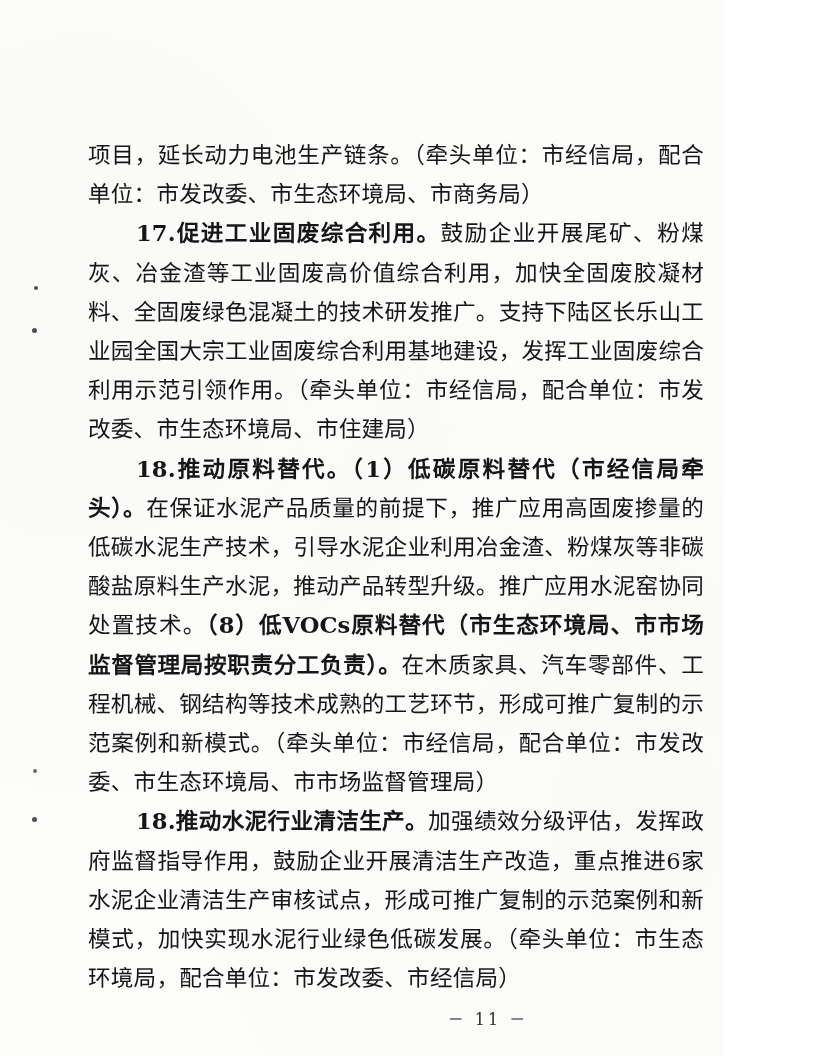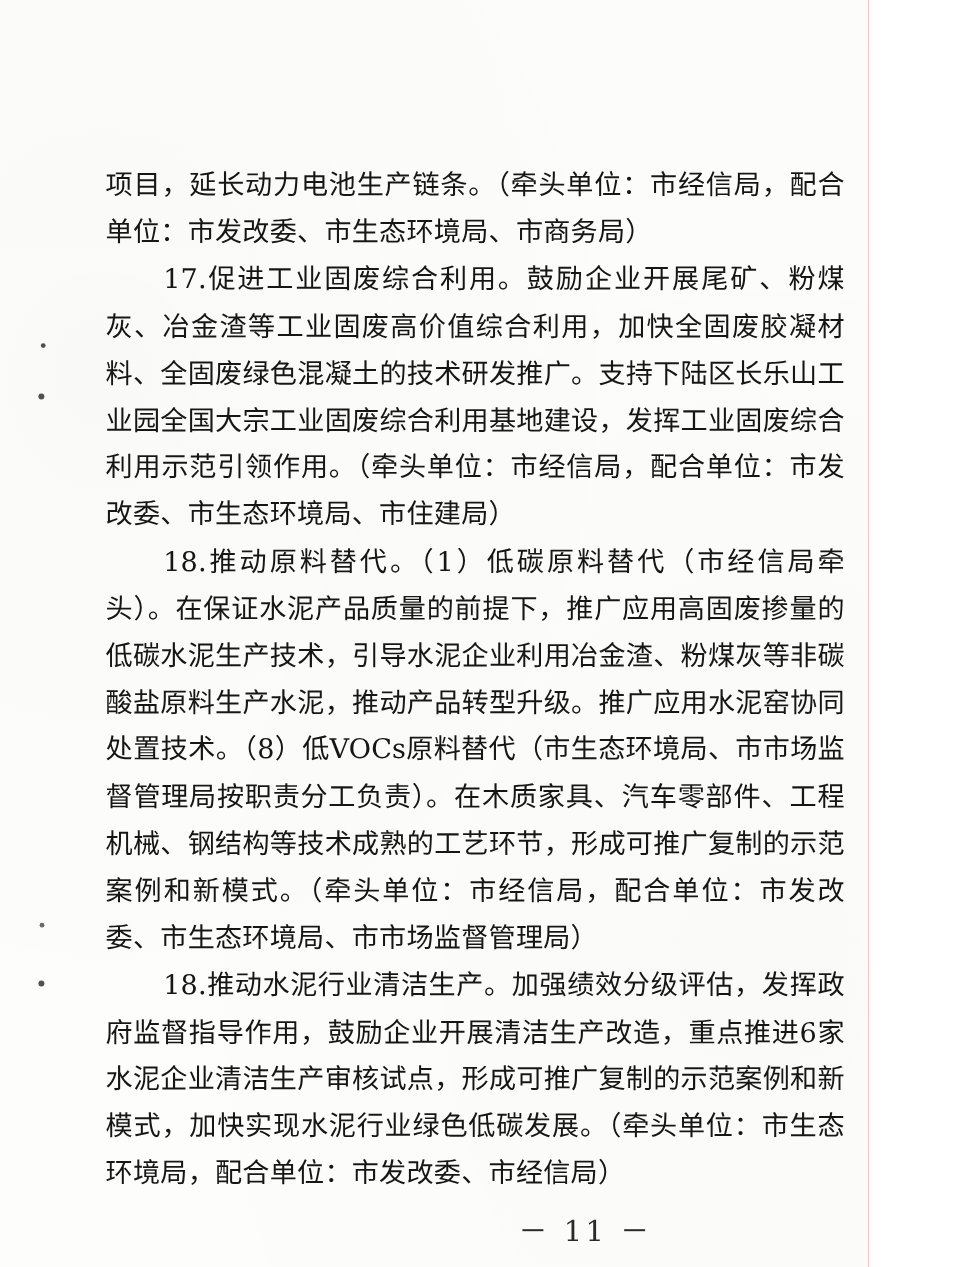--- a/index.html
+++ b/index.html
@@ -8,21 +8,21 @@
     padding: 0;
     background: #ffffff;
   }
   body {
     font-family: "DejaVu Serif", "Liberation Serif", serif;
   }
   .page {
     position: relative;
     width: 724px;
     height: 1056px;
-    background: #ef4444;
+    background: #737373;
     overflow: hidden;
     box-sizing: border-box;
   }
   
   .scan-tint {
     position: absolute;
     inset: 0;
     background:
       radial-gradient(ellipse at 12% 30%, rgba(0,0,0,0.012) 0%, rgba(0,0,0,0) 55%),
       radial-gradient(ellipse at 88% 78%, rgba(0,0,0,0.010) 0%, rgba(0,0,0,0) 60%),
@@ -48,37 +48,37 @@
     word-break: break-all;
   }
   p.indent {
     text-indent: 48px;
   }
   p.center {
     text-align: center;
     text-indent: 0;
   }
   .b {
-    font-weight: normal;
+    font-weight: bold;
     letter-spacing: 0.1px;
   }
   .sec-heading {
     font-weight: bold;
     font-size: 22.6px;
     line-height: 39.2px;
     letter-spacing: 1.2px;
   }
   
   .folio {
     position: absolute;
     left: 0;
     right: 0;
     top: 1006px;
     text-align: center;
-    font-size: 24px;
+    font-size: 16px;
     color: #2a2a2a;
     font-family: "DejaVu Serif", "Liberation Serif", serif;
     letter-spacing: 3px;
   }
   .folio-inner {
     display: inline-block;
     padding-right: 0px;
     margin-left: 252px;
   }
   

